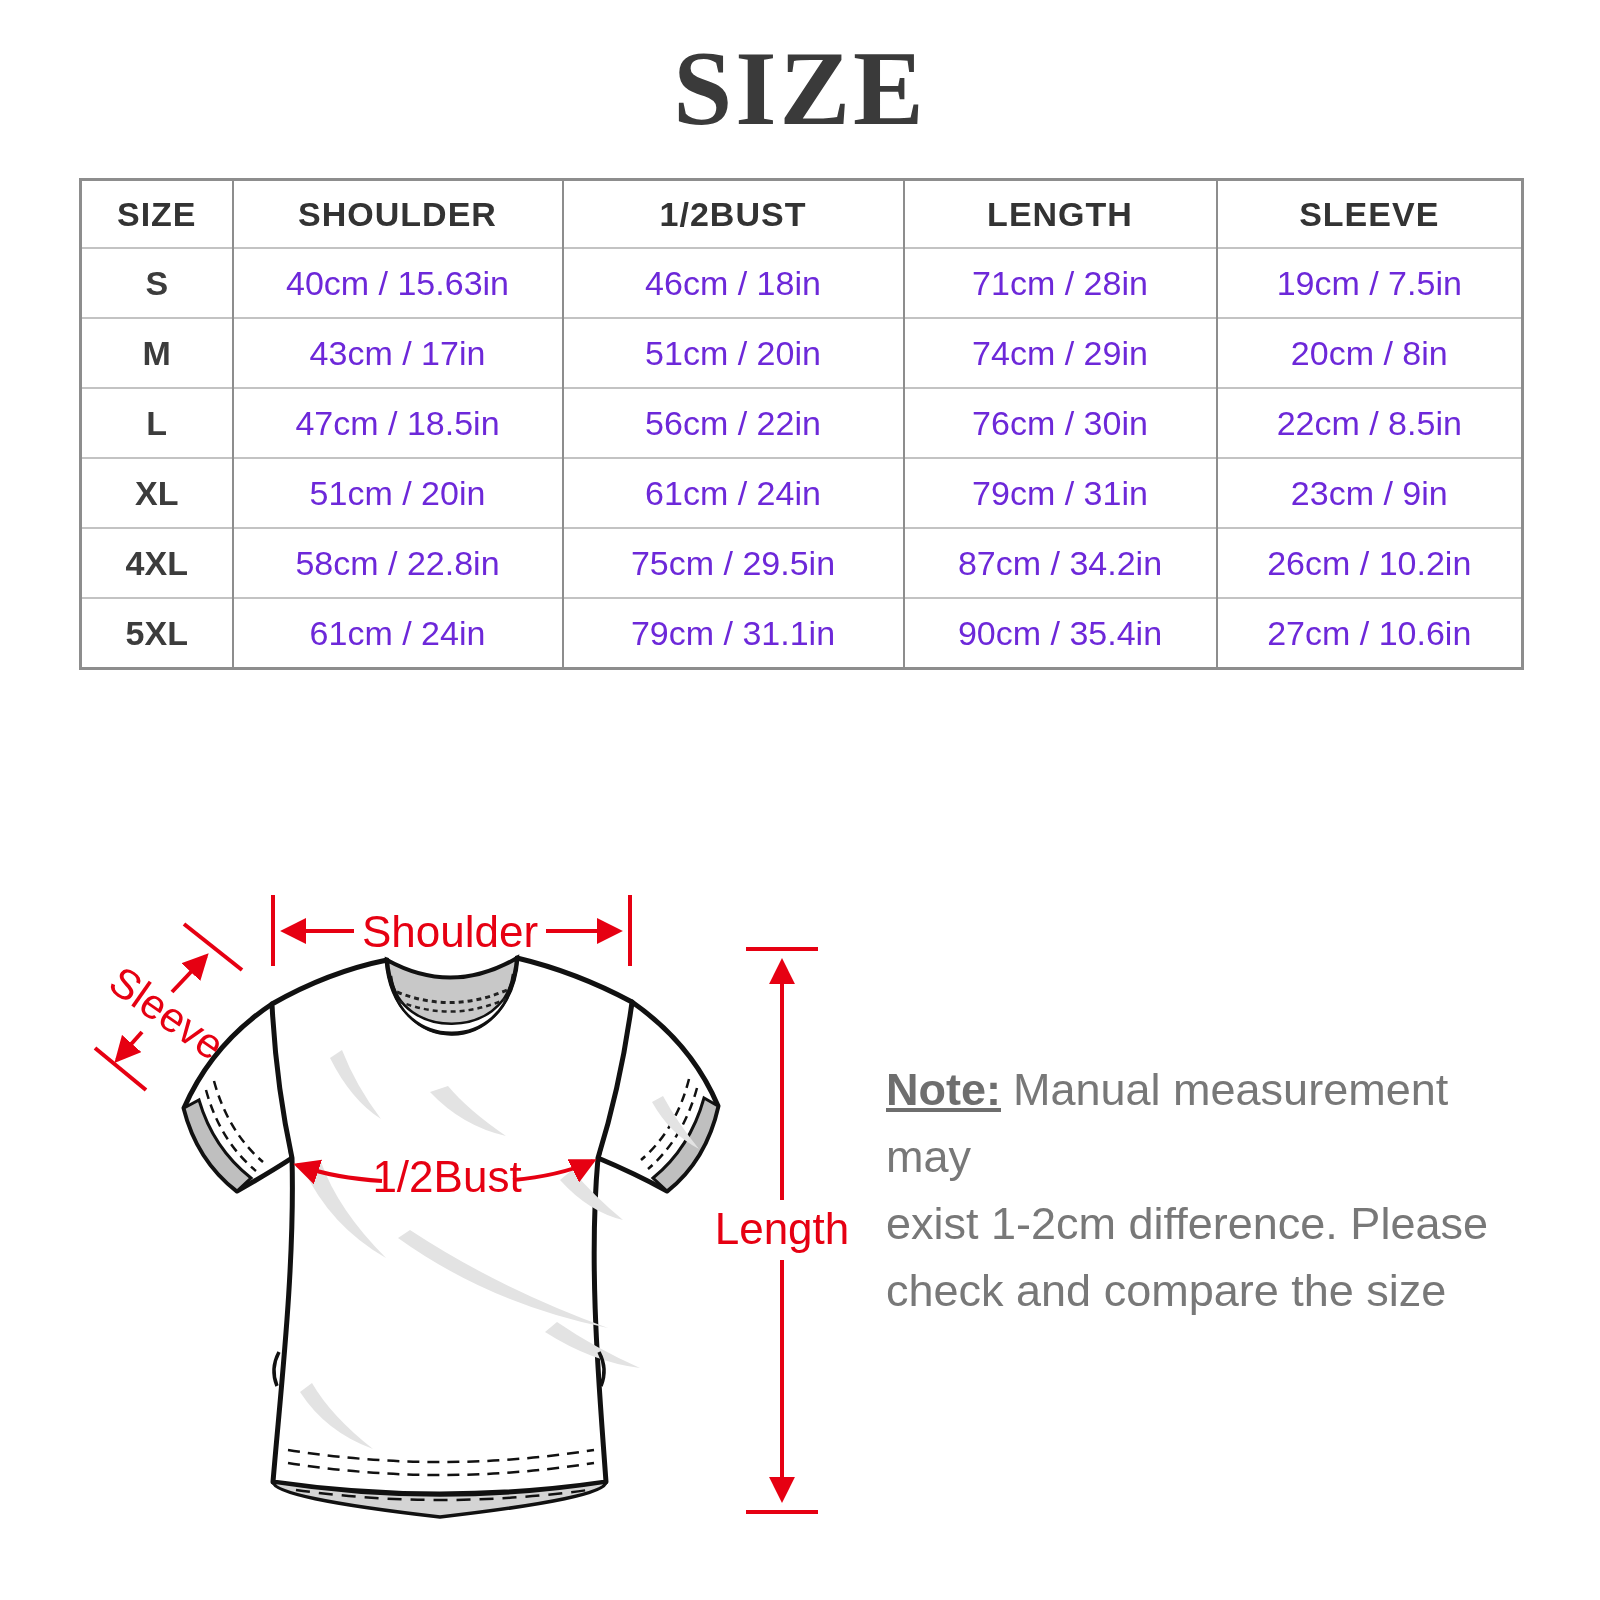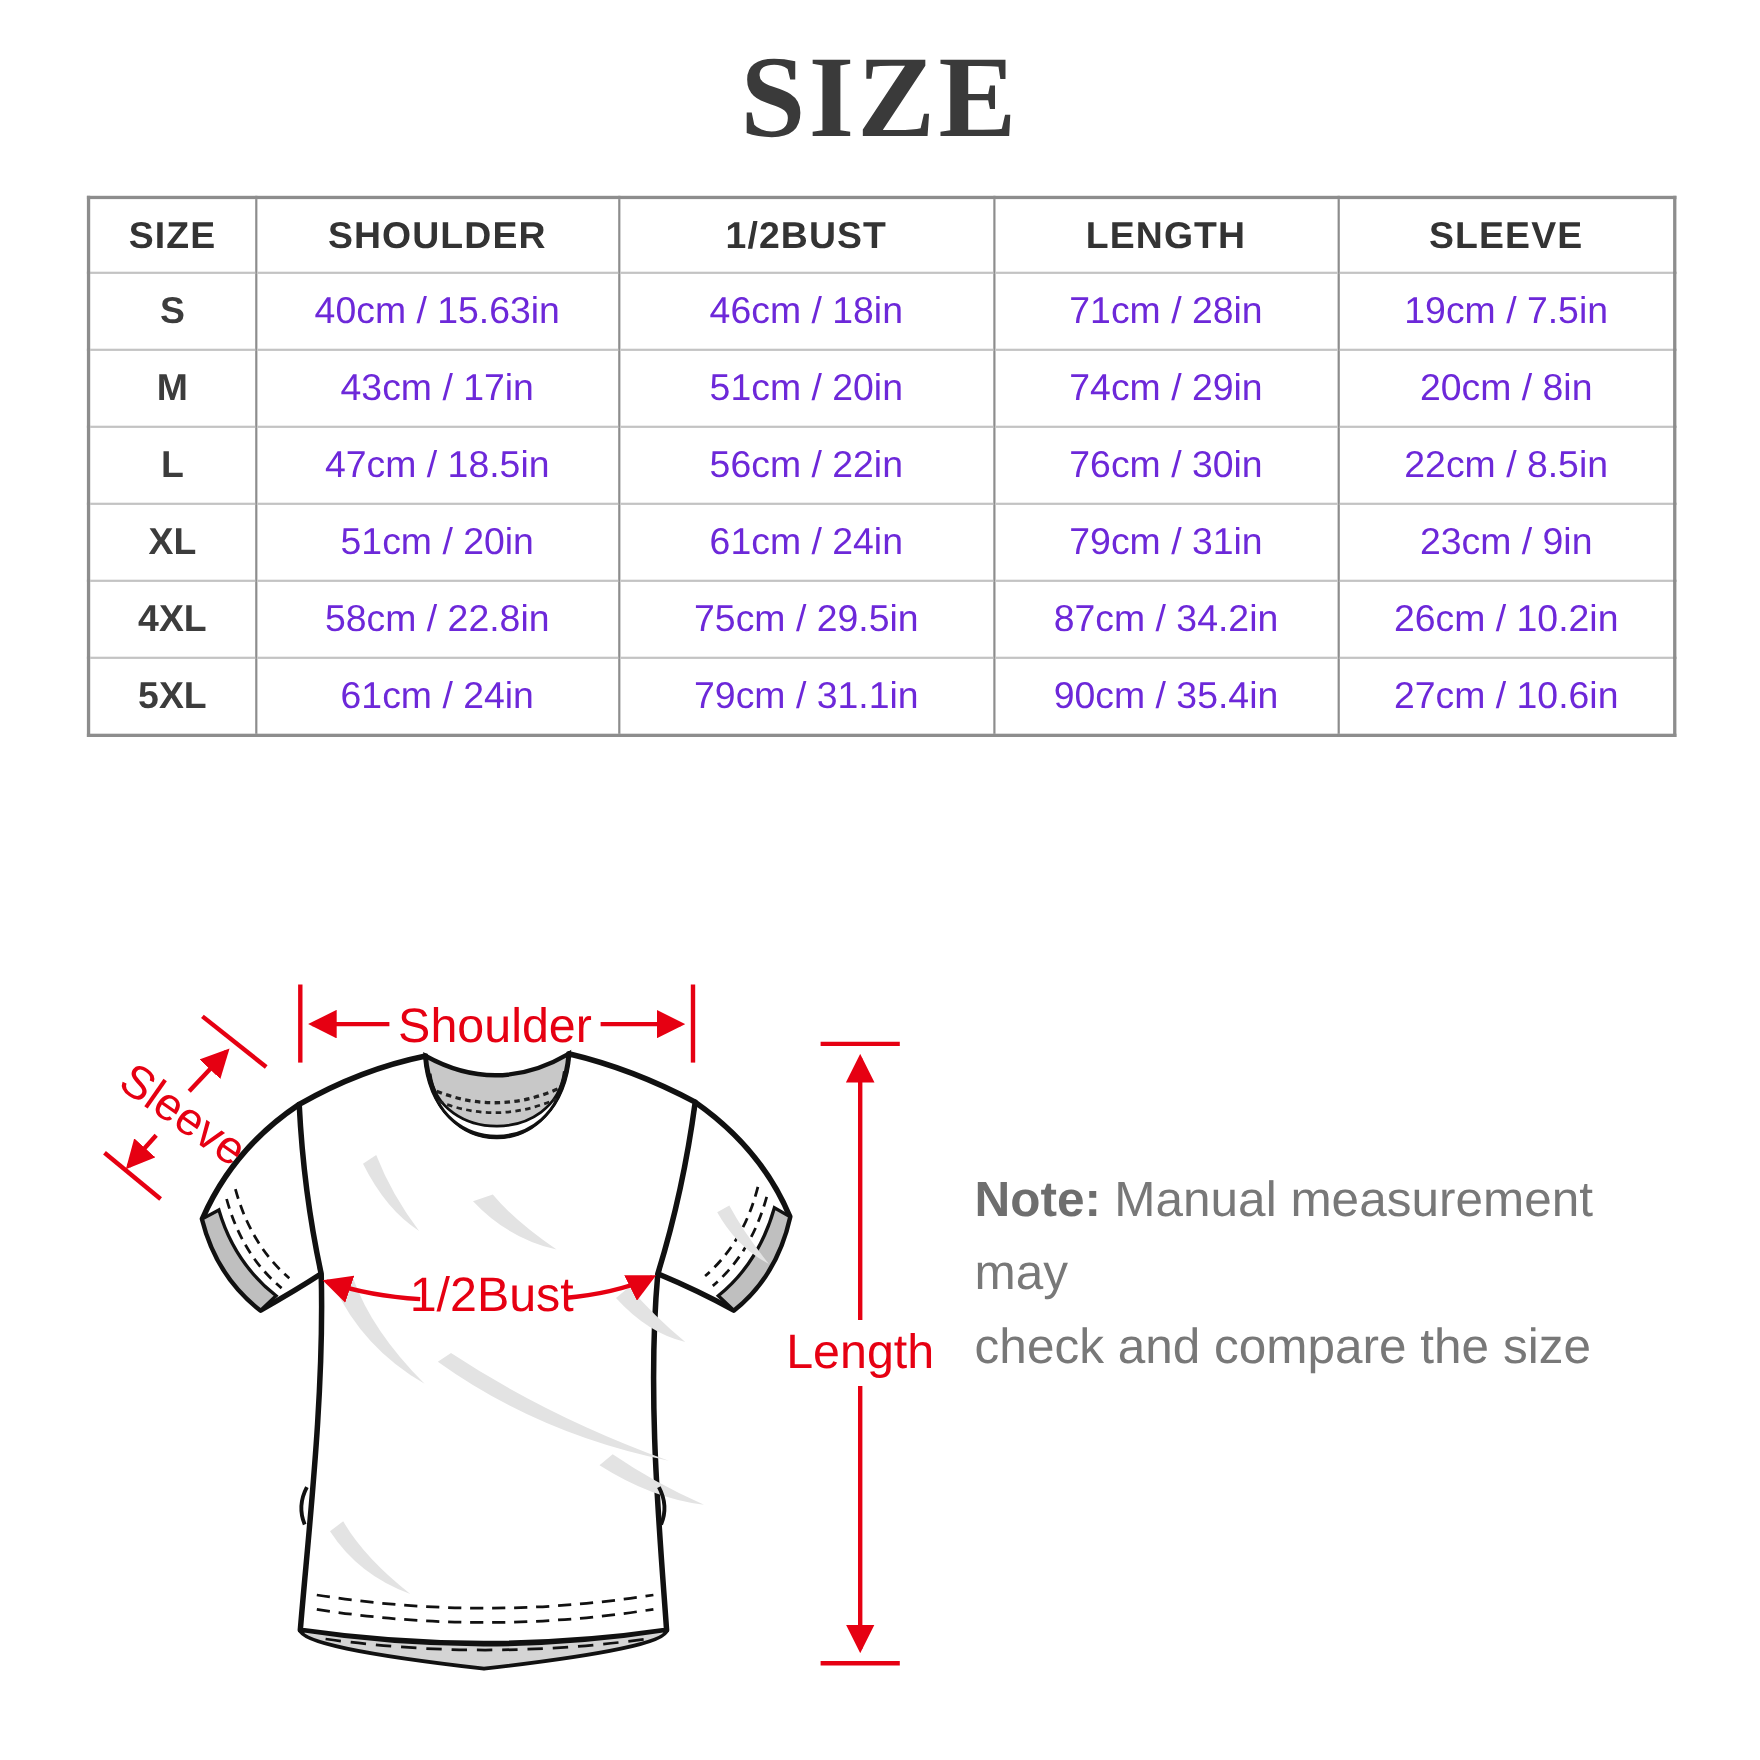--- a/index.html
+++ b/index.html
@@ -31,21 +31,21 @@
     height:66px;font-size:34px;font-weight:700;color:#333333;letter-spacing:1px;
   }
   table.size-table td{height:68px;font-size:34px;color:#6d28d9;}
   table.size-table td.size-cell{font-weight:700;color:#3c3c3c;}
   
   .note{
     position:absolute;left:886px;top:1056px;width:640px;
     font-size:45px;line-height:67px;color:#787878;
   }
   .note .note-line{display:block;}
-  .note .note-label{font-weight:700;color:#6e6e6e;margin-right:12px;}
+  .note .note-label{font-weight:700;color:#6e6e6e;margin-right:12px;text-decoration:underline;}
   
   .diagram-svg{position:absolute;left:0;top:0;width:1600px;height:1600px;}
 </style>
 </head>
 <body>
 
 <div class="page-title">SIZE</div>
 
 <div class="table-wrap">
   <table class="size-table">
@@ -197,14 +197,15 @@
   <g fill="#e60012" stroke="none" font-family="Liberation Sans, sans-serif">
     <text x="450" y="947" font-size="44" text-anchor="middle">Shoulder</text>
     <text transform="translate(106,988) rotate(35)" font-size="42">Sleeve</text>
     <text x="447" y="1192" font-size="44" text-anchor="middle">1/2Bust</text>
     <text x="782" y="1244" font-size="44" text-anchor="middle">Length</text>
   </g>
 </svg>
 
 <div class="note">
   <span class="note-line"><span class="note-label">Note:</span><span>Manual measurement may</span></span>
+  <span class="note-line">exist 1-2cm difference. Please</span>
   <span class="note-line">check and compare the size</span>
 </div>
 
 </body></html>

